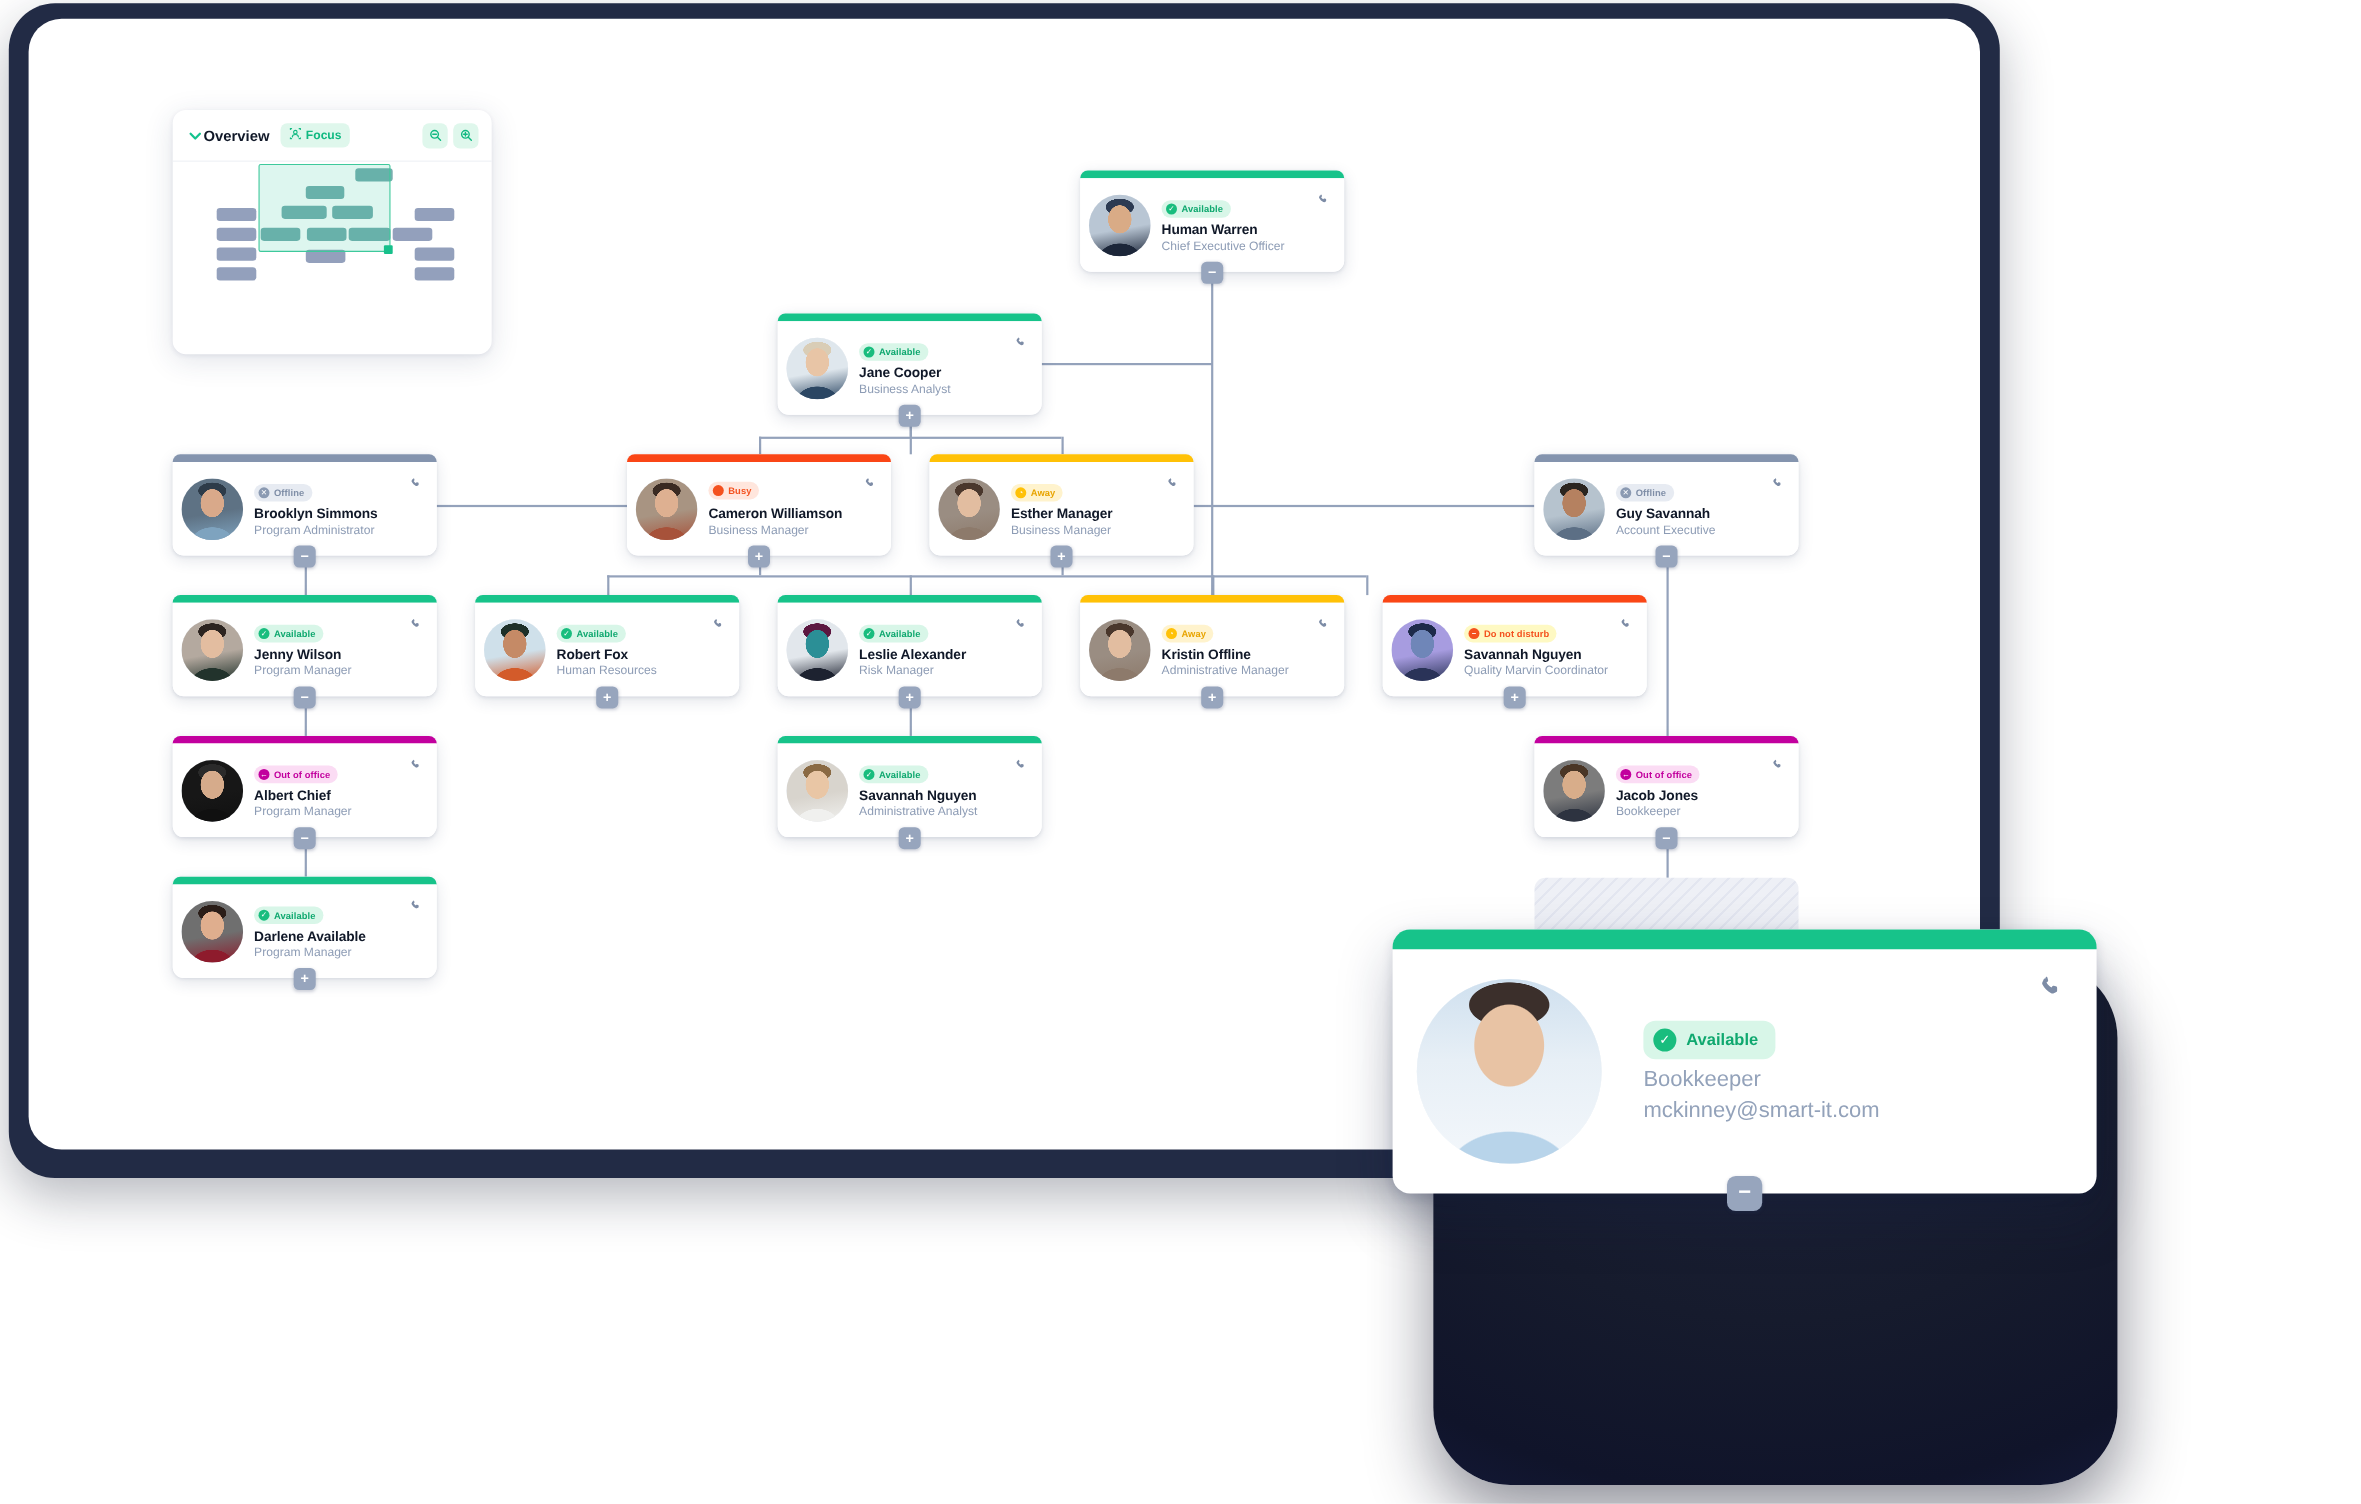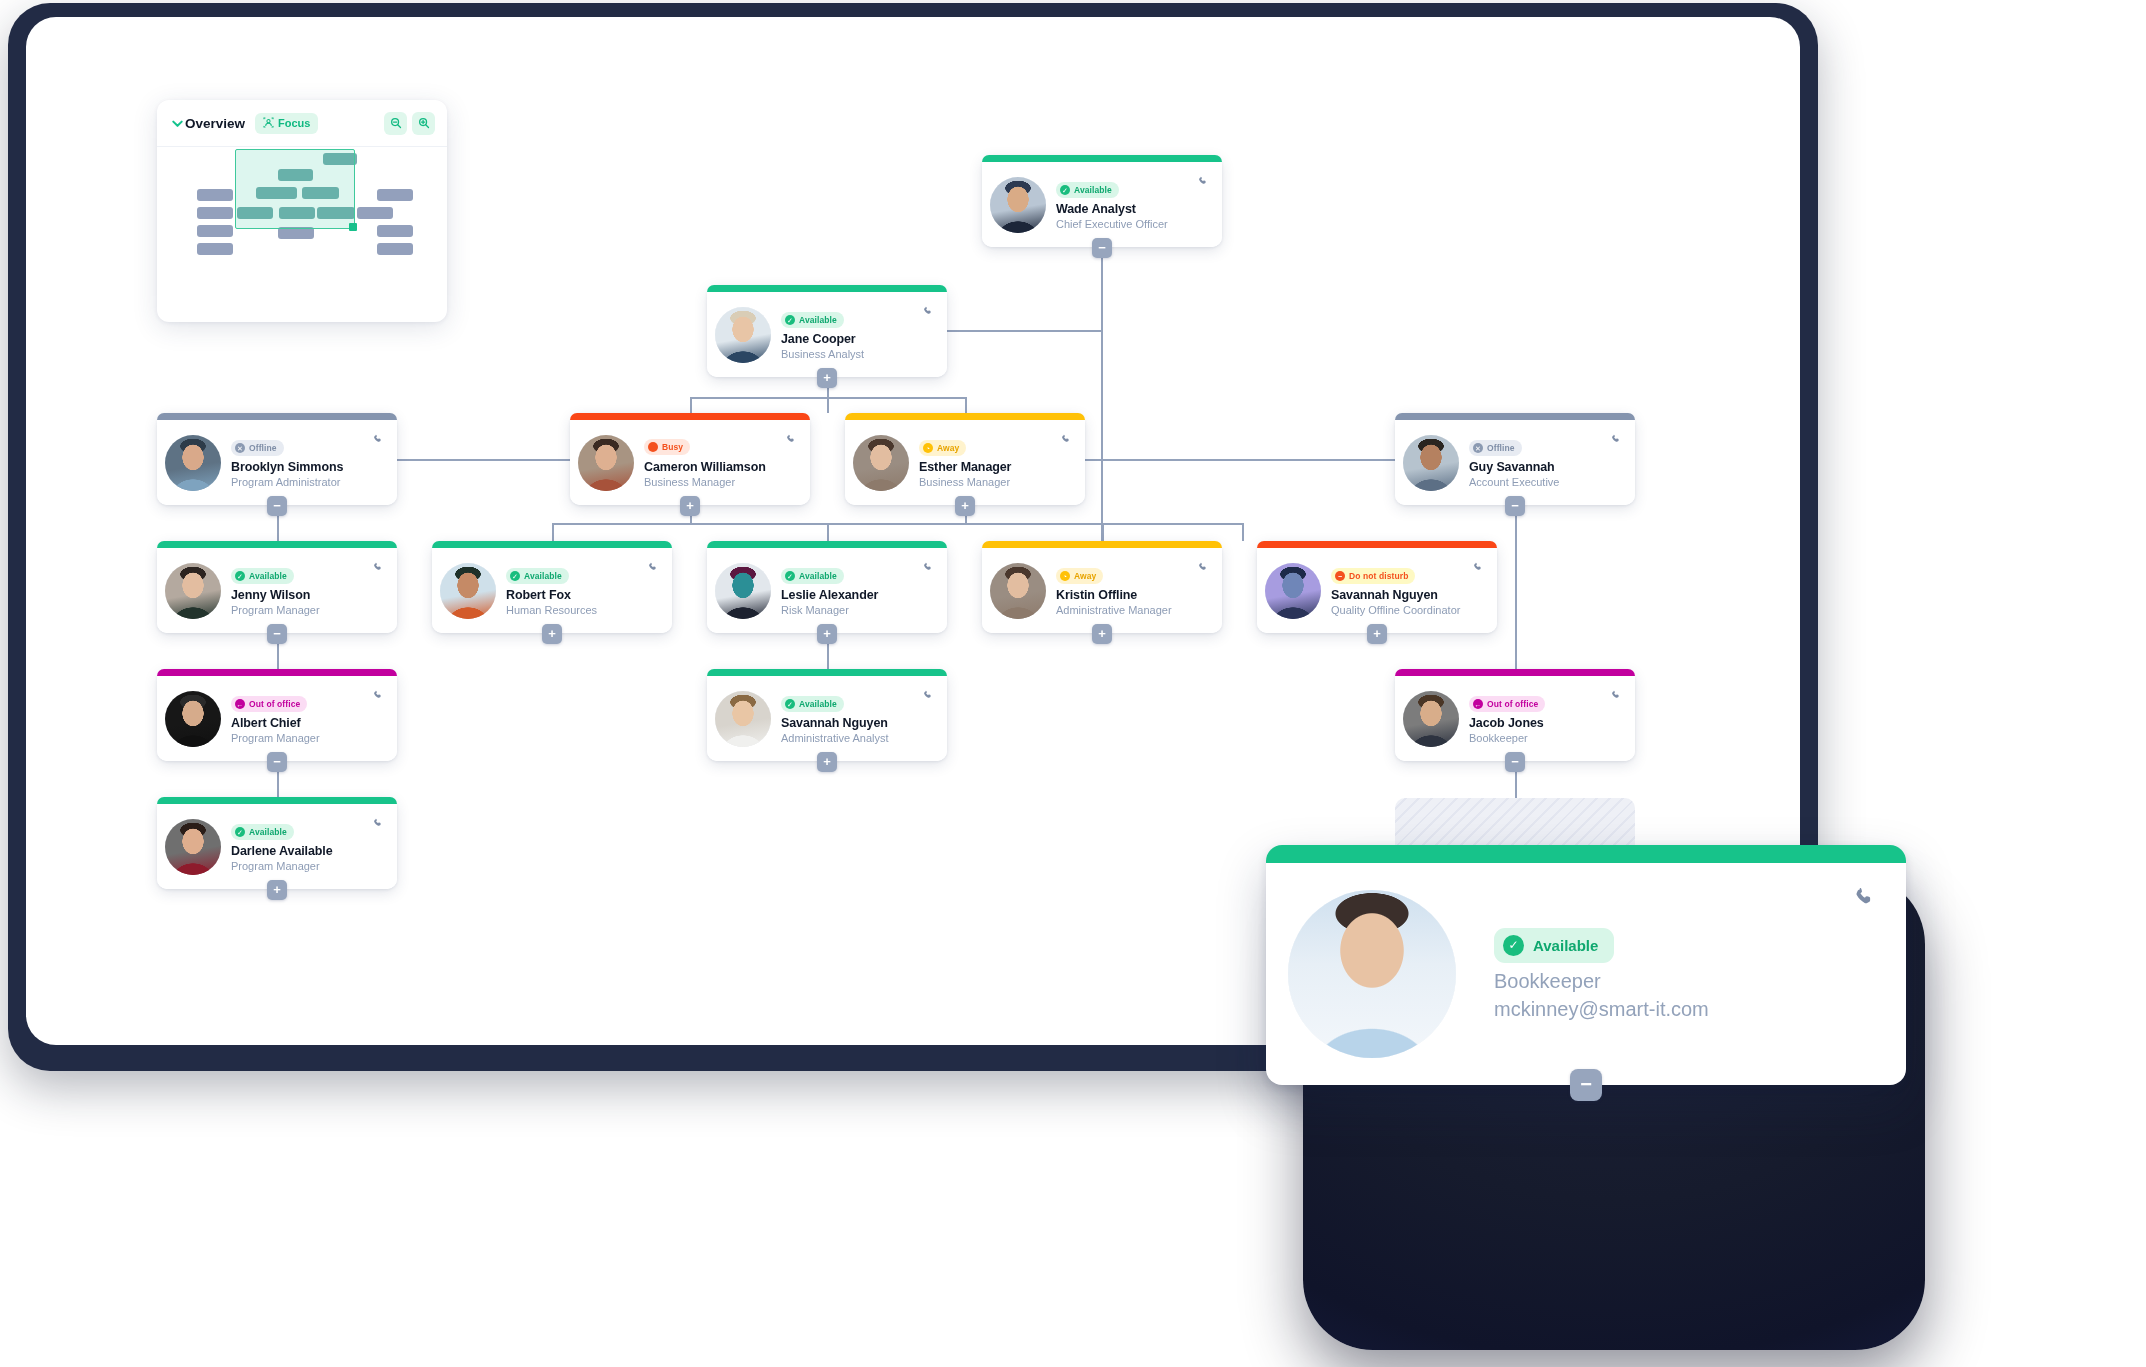--- a/index.html
+++ b/index.html
@@ -141,21 +141,21 @@
         <div class="node" style="left: 956px; top: 138px;">
           <div class="bar" style="background:#17c38a"></div>
           <div class="body">
             <div class="avatar">
               <i style="background:linear-gradient(170deg,#b9c6d4 0%,#b9c6d4 55%,#1c2639 100%)"></i>
               <i style="background:radial-gradient(ellipse 15px 18px at 50% 40%, #d9ab86 0 70%, rgba(0,0,0,0) 72%),radial-gradient(ellipse 17px 10px at 50% 20%, #2c3a52 0 74%, rgba(0,0,0,0) 76%),radial-gradient(ellipse 26px 19px at 50% 104%, #1c2639 0 72%, rgba(0,0,0,0) 74%)"></i>
             </div>
             <div class="meta"><div class="chip" style="background:#d8f6e8;color:#0fa86f">
                 <span class="dot" style="background:#19bd7e">✓</span>
                 <span>Available</span>
-              </div><div class="nm">Wade Analyst</div><div class="rl">Chief Executive Officer</div></div>
+              </div><div class="nm">Human Warren</div><div class="rl">Chief Executive Officer</div></div>
             <div class="phone">
               <svg viewBox="0 0 16 16" fill="currentColor">
                 <path d="M3.4 1.9c-.5 0-.95.3-1.15.76L1.6 4.05c-.17.4-.12.85.1 1.2 1.25 2.2 2.85 3.8 5.05 5.05.36.2.8.25 1.2.08l1.4-.64c.46-.2.76-.65.76-1.15V7.2c0-.47-.32-.88-.78-.98l-1.2-.27c-.38-.08-.77.08-.97.4l-.38.6C5.63 6.3 4.7 5.37 4.05 4.3l.6-.38c.33-.2.48-.6.4-.98L4.78 1.75c-.1-.46-.5-.78-.98-.78z"></path>
               </svg>
             </div>
           </div>
           <div class="tog">
             <span>−</span>
           </div>
         </div>
@@ -351,21 +351,21 @@
         <div class="node" style="left: 1231px; top: 524px;">
           <div class="bar" style="background:#fa4616"></div>
           <div class="body">
             <div class="avatar">
               <i style="background:linear-gradient(170deg,#a79ce0 0%,#a79ce0 55%,#2a3358 100%)"></i>
               <i style="background:radial-gradient(ellipse 15px 18px at 50% 40%, #6f86b8 0 70%, rgba(0,0,0,0) 72%),radial-gradient(ellipse 17px 10px at 50% 20%, #1d2a4a 0 74%, rgba(0,0,0,0) 76%),radial-gradient(ellipse 26px 19px at 50% 104%, #2a3358 0 72%, rgba(0,0,0,0) 74%)"></i>
             </div>
             <div class="meta"><div class="chip" style="background:#fef9c3;color:#f4511e">
                 <span class="dot" style="background:#f4511e">−</span>
                 <span>Do not disturb</span>
-              </div><div class="nm">Savannah Nguyen</div><div class="rl">Quality Offline Coordinator</div></div>
+              </div><div class="nm">Savannah Nguyen</div><div class="rl">Quality Marvin Coordinator</div></div>
             <div class="phone">
               <svg viewBox="0 0 16 16" fill="currentColor">
                 <path d="M3.4 1.9c-.5 0-.95.3-1.15.76L1.6 4.05c-.17.4-.12.85.1 1.2 1.25 2.2 2.85 3.8 5.05 5.05.36.2.8.25 1.2.08l1.4-.64c.46-.2.76-.65.76-1.15V7.2c0-.47-.32-.88-.78-.98l-1.2-.27c-.38-.08-.77.08-.97.4l-.38.6C5.63 6.3 4.7 5.37 4.05 4.3l.6-.38c.33-.2.48-.6.4-.98L4.78 1.75c-.1-.46-.5-.78-.98-.78z"></path>
               </svg>
             </div>
           </div>
           <div class="tog">
             <span>+</span>
           </div>
         </div>

